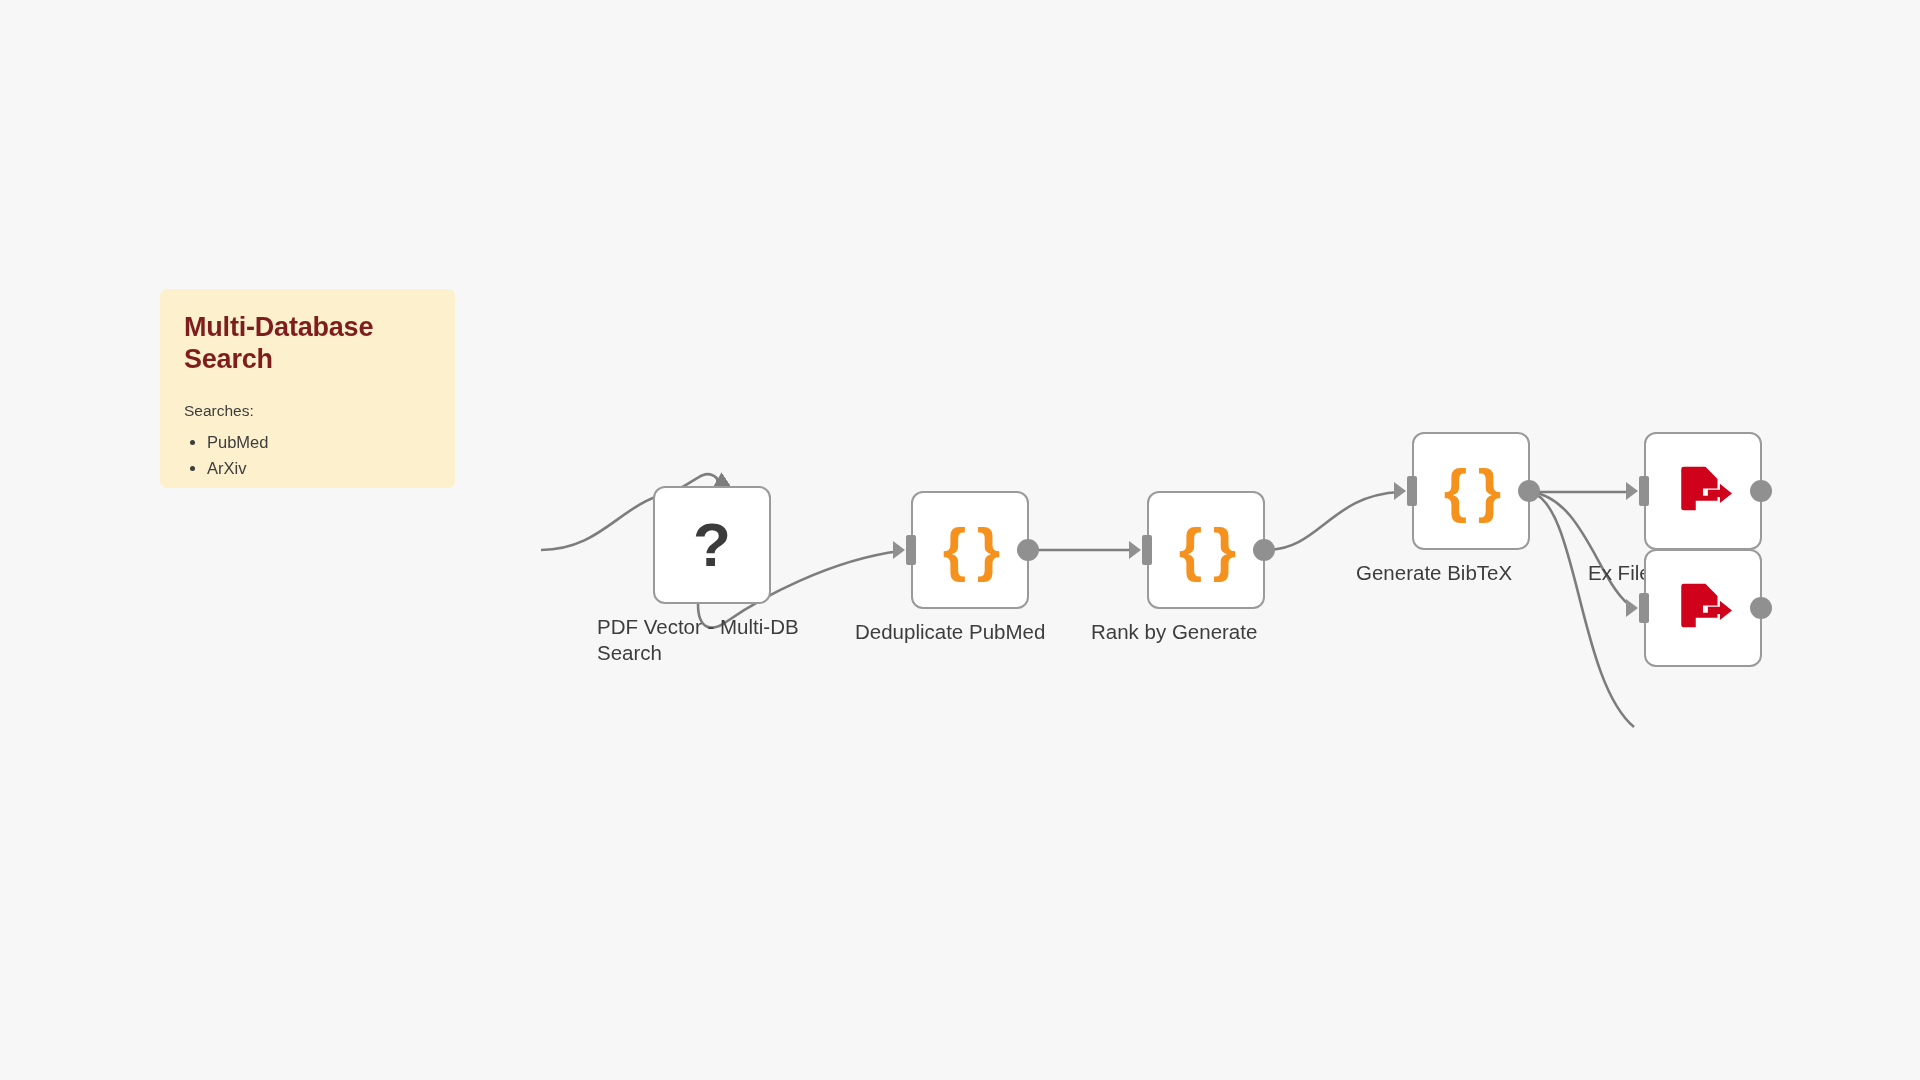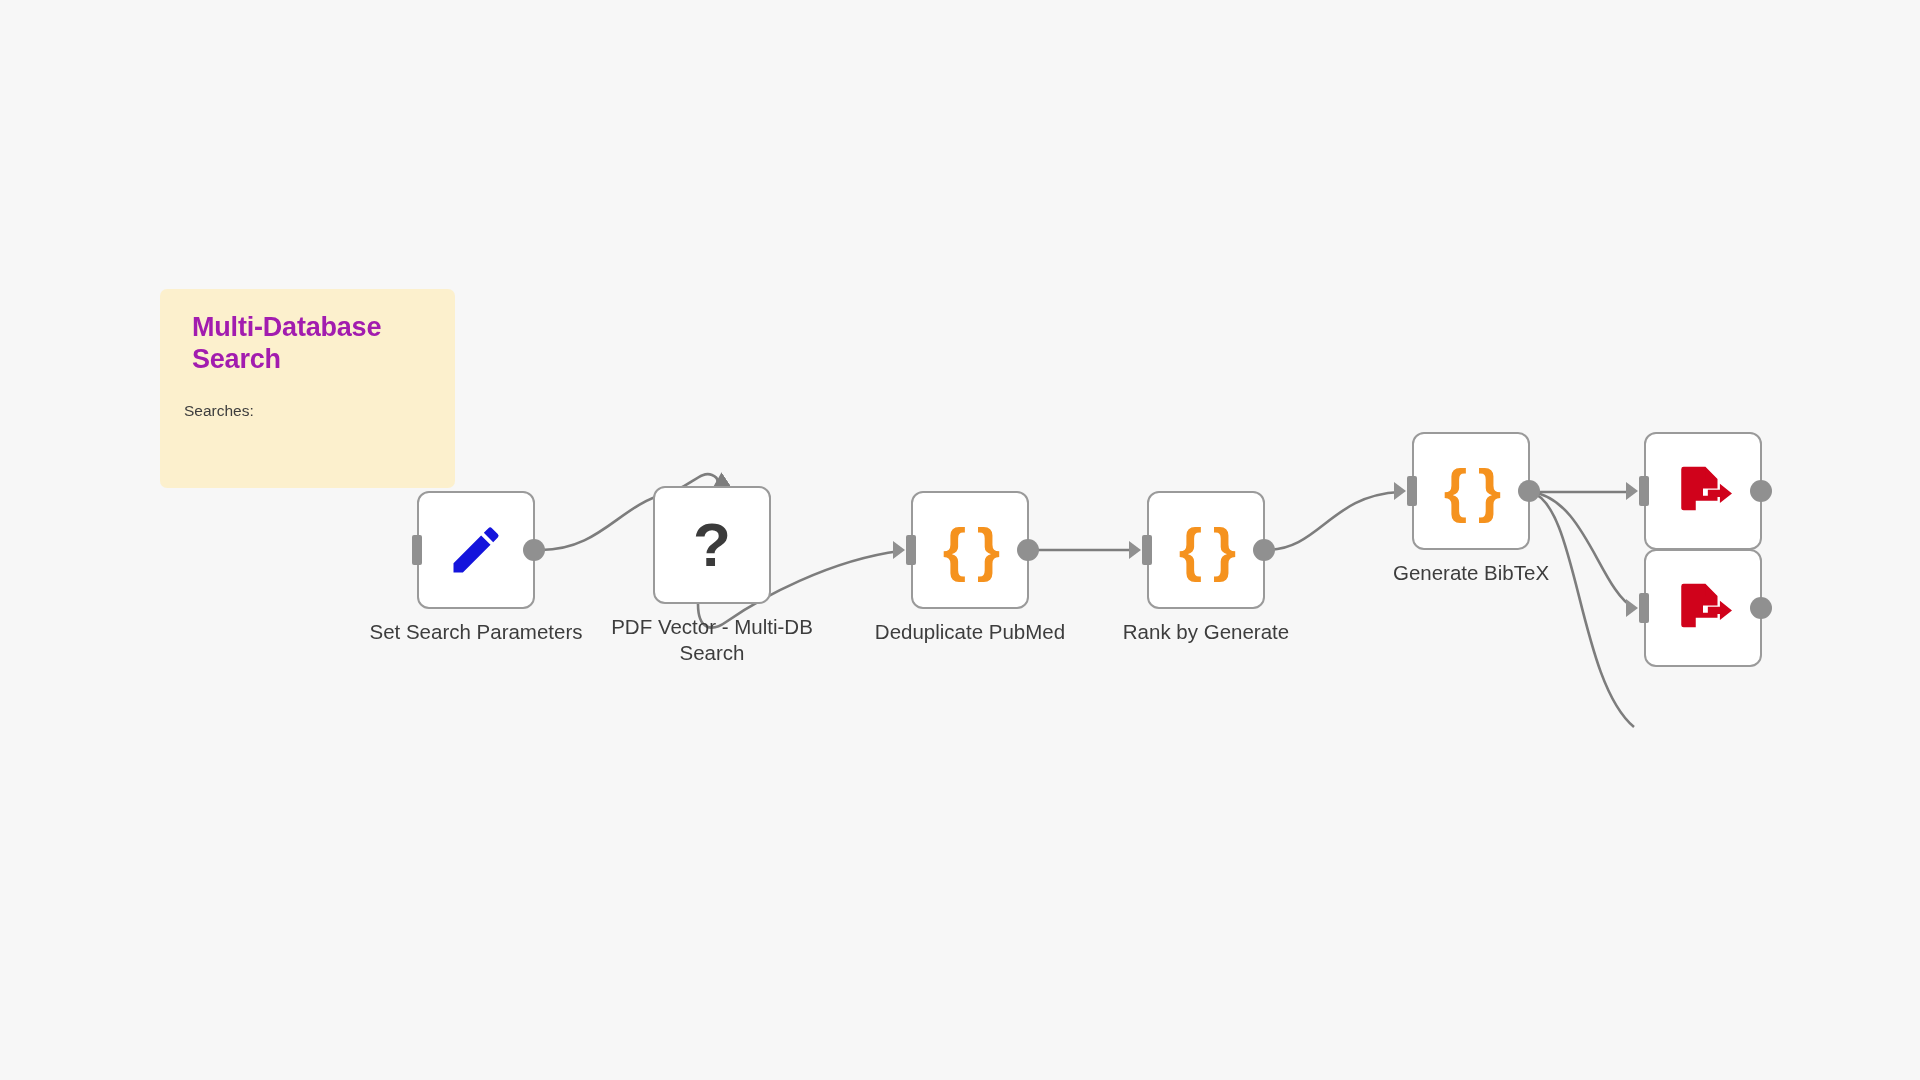--- a/index.html
+++ b/index.html
@@ -39,24 +39,24 @@
     box-sizing: border-box;
     background: #fcf0cd;
     border-radius: 7px;
     overflow: hidden;
     z-index: 2;
     padding: 22px 24px 10px 24px;
   }
   .sticky-title {
     font-size: 27px;
     font-weight: bold;
-    color: #a21caf;
+    color: #7f1d1d;
     line-height: 1.19;
     letter-spacing: -0.2px;
-    margin: 0 0 26px 8px;
+    margin: 0 0 26px 0;
     white-space: pre-line;
   }
   .sticky-sub {
     font-size: 15.5px;
     color: #3d3d3d;
     margin: 2px 0 9px 0;
     line-height: 1.3;
   }
   .sticky-list {
     margin: 0;
@@ -82,21 +82,20 @@
     display: flex;
     align-items: center;
     justify-content: center;
   }
   .node-label {
     position: absolute;
     top: 126px;
     left: 50%;
     transform: translateX(-50%);
     width: 230px;
-    text-align: center;
     font-size: 20.5px;
     color: #3d3d3d;
     line-height: 1.25;
     white-space: pre-line;
     pointer-events: none;
   }
 
   
   .port-in {
     position: absolute;
@@ -176,32 +175,26 @@
 
     <path d="M 1531 492 C 1585 498, 1600 590, 1634 608" fill="none" stroke="#7d7d7d" stroke-width="2.6"></path>
 
     <path d="M 1531 492 C 1578 505, 1578 680, 1634 727" fill="none" stroke="#7d7d7d" stroke-width="2.6"></path>
   </svg>
 
   <div class="sticky" style="left:160px; top:289px; width:295px; height:199px;">
     <div class="sticky-title">Multi-Database
 Search</div>
     <div class="sticky-sub">Searches:</div>
-  </div>
-
-  <div class="node" style="left:417px; top:491px;">
-    <div class="port-in"></div>
-    <span>
-      <svg class="icon-svg" width="60" height="60" viewBox="0 0 24 24" fill="#1414dc">
-        <path d="M3 17.25V21h3.75L17.81 9.94l-3.75-3.75L3 17.25zM20.71 7.04a1 1 0 0 0 0-1.41l-2.34-2.34a1 1 0 0 0-1.41 0l-1.83 1.83 3.75 3.75 1.83-1.83z"></path>
-      </svg>
-    </span>
-    <div class="port-out"></div>
-    <div class="node-label">Set Search Parameters</div>
-  </div>
+    <ul class="sticky-list">
+      <li>PubMed</li>
+      <li>ArXiv</li>
+    </ul>
+  </div>
+
 
   <div class="node" style="left:653px; top:486px;">
     <span class="qmark">?</span>
     <div class="node-label">PDF Vector - Multi-DB
 Search</div>
   </div>
 
   <div class="node" style="left:911px; top:491px;">
     <div class="port-in arrowed"></div>
     <span class="brace">{&nbsp;}</span>

